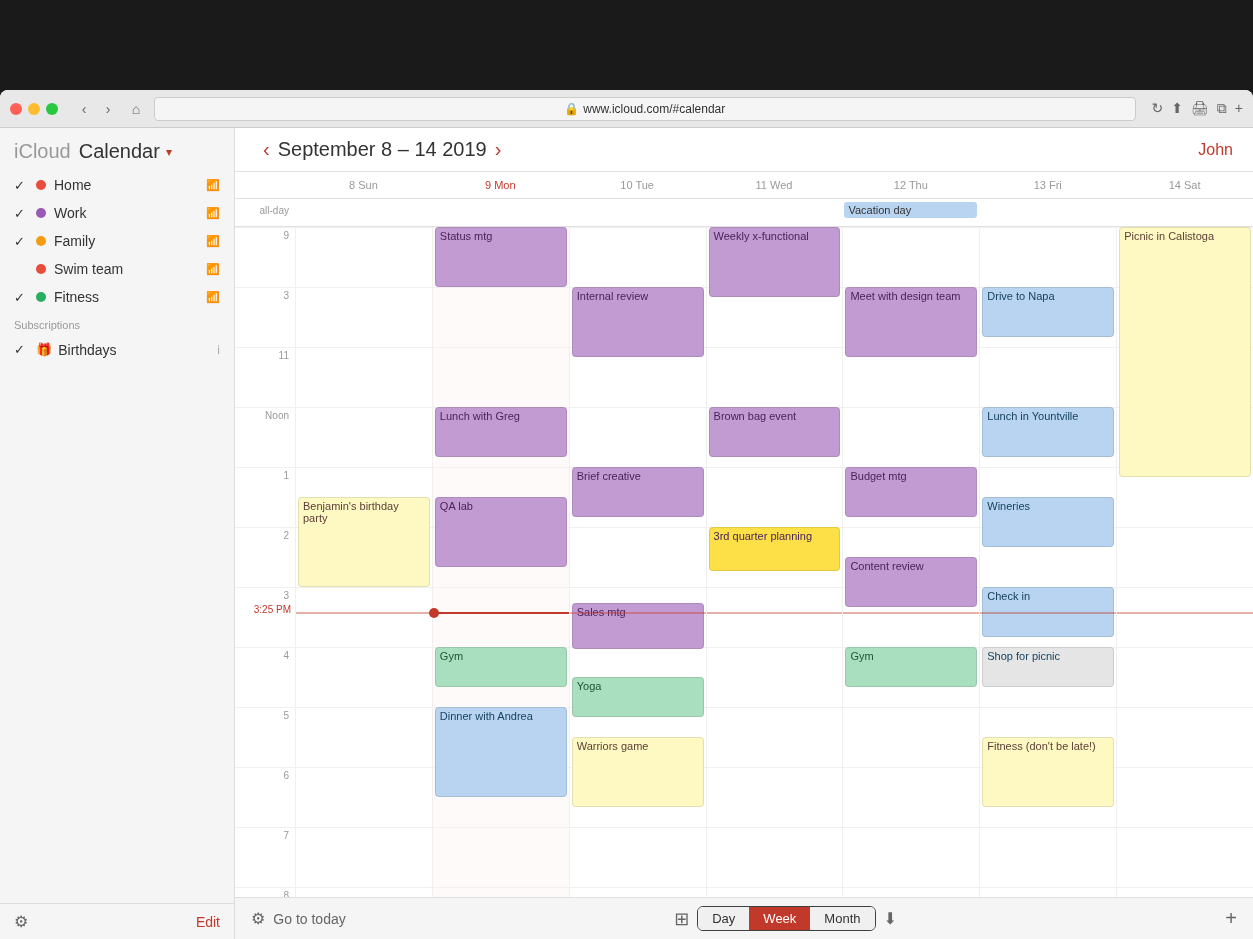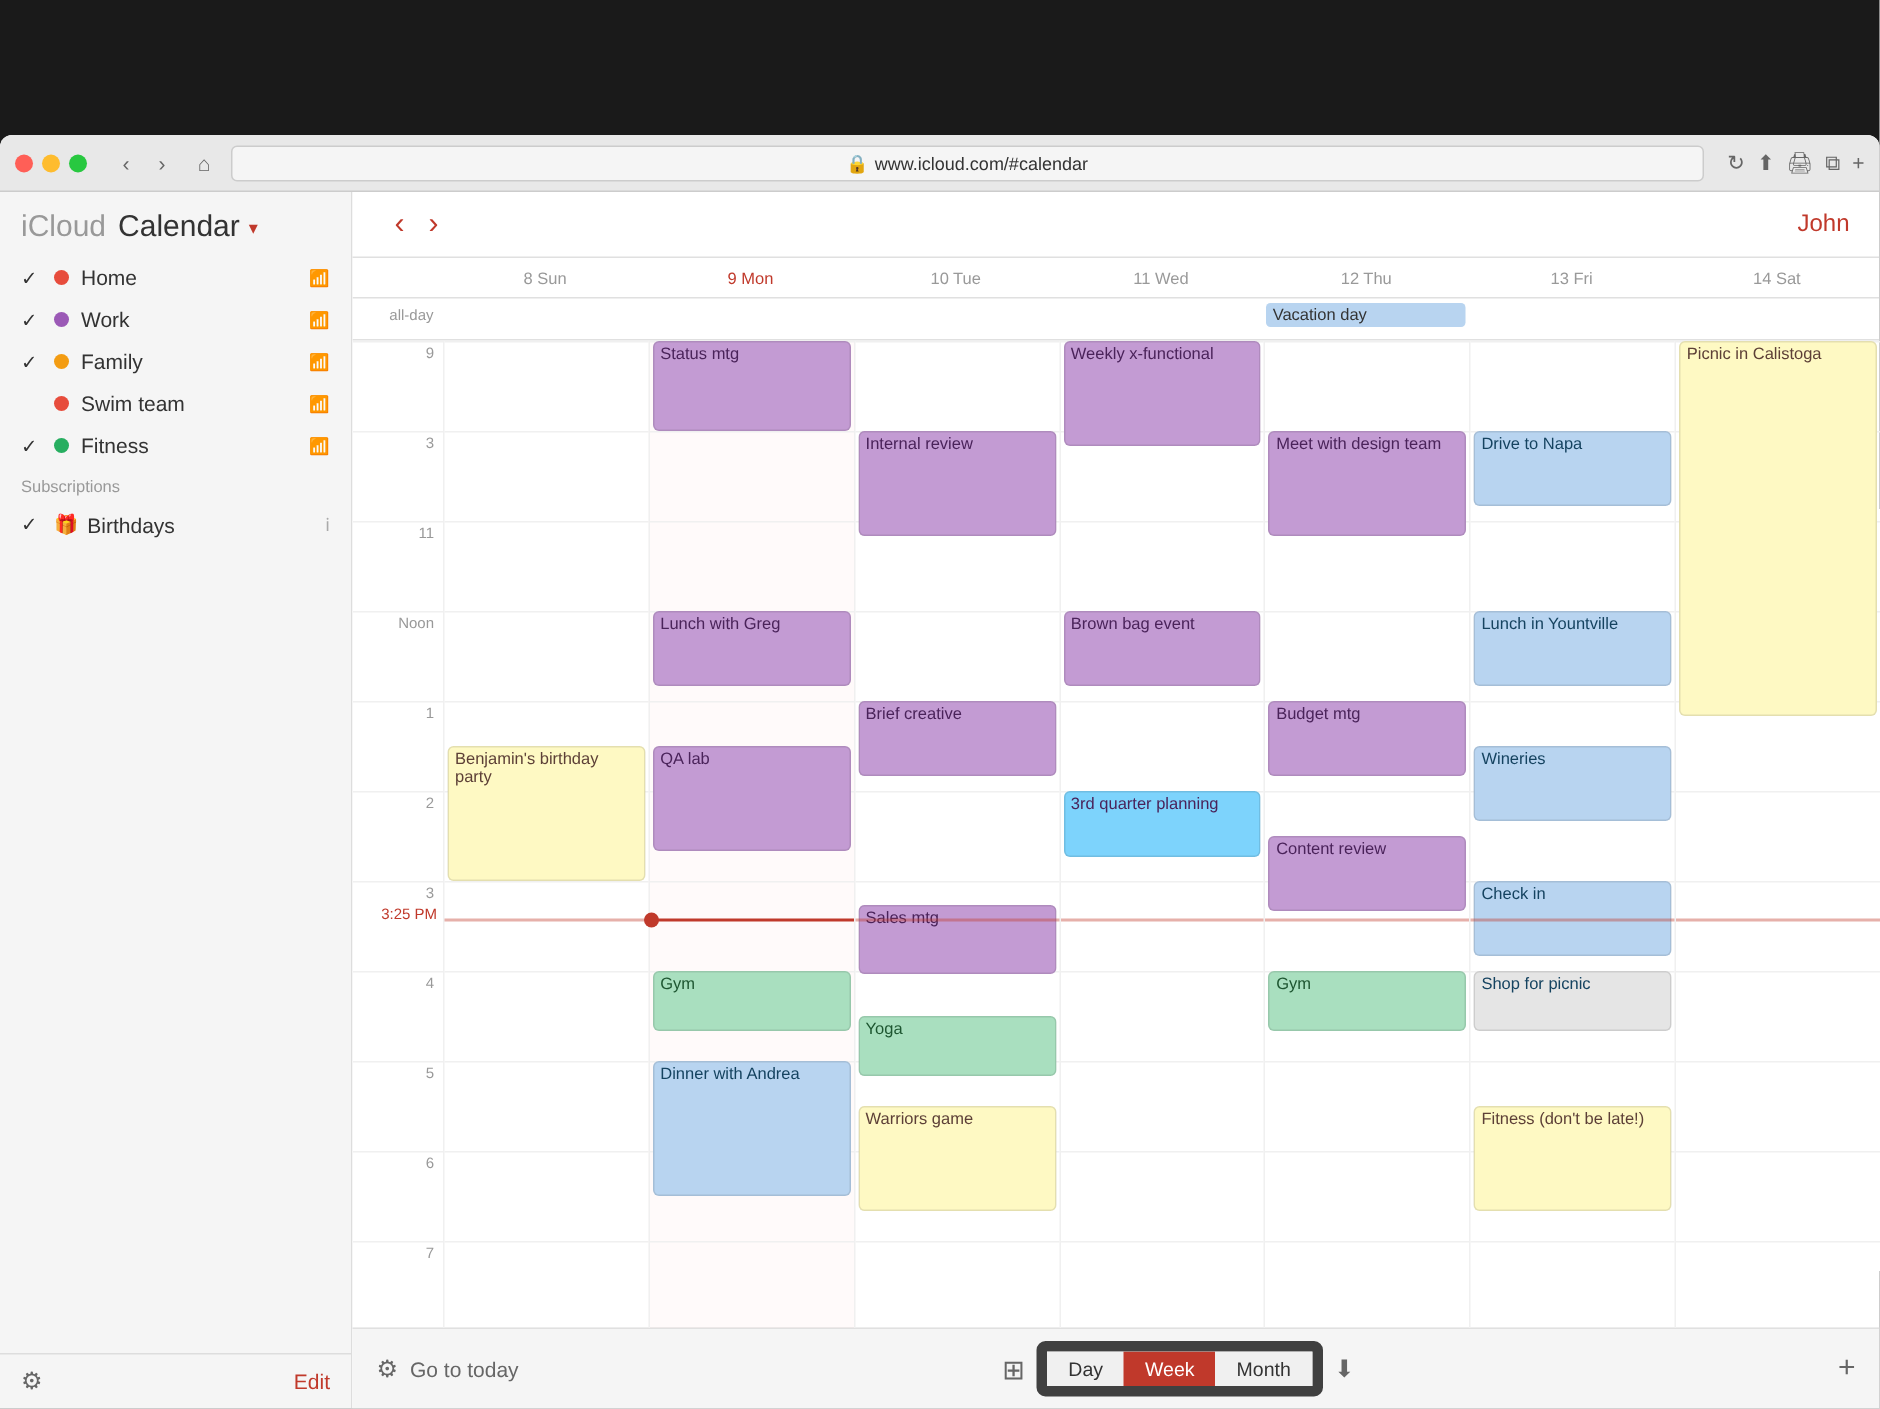--- a/index.html
+++ b/index.html
@@ -306,21 +306,21 @@
 
     .toolbar-left { display: flex; align-items: center; gap: 8px; }
     .gear-btn { font-size: 16px; color: #666; background: none; border: none; cursor: pointer; }
     .goto-today { font-size: 14px; color: #666; background: none; border: none; cursor: pointer; }
 
     .toolbar-center { display: flex; align-items: center; gap: 8px; }
     .grid-icon { font-size: 18px; color: #666; }
 
     .view-switcher {
       display: flex;
-      border: 7px solid #404040;
+      border: 1px solid #404040;
       border-radius: 6px;
       overflow: hidden;
     }
 
     .view-btn {
       padding: 4px 14px;
       font-size: 13px;
       background: #f0f0f0;
       border: none;
       cursor: pointer;
@@ -426,20 +426,21 @@
 
       <div class="sidebar-bottom">
         <button class="gear-btn">⚙</button>
         <button class="edit-btn">Edit</button>
       </div>
     </div>
 
     <div class="calendar-main">
       <div class="cal-header">
         <span class="cal-nav">‹</span>
+        <span class="cal-title">September 8 – 14 2019</span>
         <span class="cal-nav">›</span>
         <span class="user-name" style="margin-left:auto;">John</span>
       </div>
 
       <div class="cal-grid-container">
 
         <div class="day-headers">
           <div class="day-header-spacer"></div>
           <div class="day-header">
             <span style="font-size:11px;color:#999;">8 Sun</span>
@@ -565,21 +566,21 @@
               <div class="hour-line" style="top:240px;"></div>
               <div class="hour-line" style="top:300px;"></div>
               <div class="hour-line" style="top:360px;"></div>
               <div class="hour-line" style="top:420px;"></div>
               <div class="hour-line" style="top:480px;"></div>
               <div class="hour-line" style="top:540px;"></div>
               <div class="hour-line" style="top:600px;"></div>
               <div class="hour-line" style="top:660px;"></div>
           <div class="cal-event" style="background: rgb(195, 155, 211); top: 0px; height: 70px; border: 1px solid rgba(0, 0, 0, 0.1); color: rgb(74, 35, 90);">Weekly x-functional</div>
               <div class="cal-event" style="background: rgb(195, 155, 211); top: 180px; height: 50px; border: 1px solid rgba(0, 0, 0, 0.1); color: rgb(74, 35, 90);">Brown bag event</div>
-              <div class="cal-event" style="background: #7dd3fc; top: 300px; height: 44px; border: 1px solid rgba(0, 0, 0, 0.1); color: rgb(74, 35, 90);">3rd quarter planning</div>
+              <div class="cal-event" style="background: #fde047; top: 300px; height: 44px; border: 1px solid rgba(0, 0, 0, 0.1); color: rgb(74, 35, 90);">3rd quarter planning</div>
               <div style="position: absolute; top: 385px; left: 0px; right: 0px; height: 2px; background: rgb(192, 57, 43); z-index: 10; opacity: 0.4;"></div>
             </div>
 
           <div class="day-col" id="col-4" style="position:relative;">
             <div class="hour-line" style="top:0px;"></div>
               <div class="hour-line" style="top:60px;"></div>
               <div class="hour-line" style="top:120px;"></div>
               <div class="hour-line" style="top:180px;"></div>
               <div class="hour-line" style="top:240px;"></div>
               <div class="hour-line" style="top:300px;"></div>

